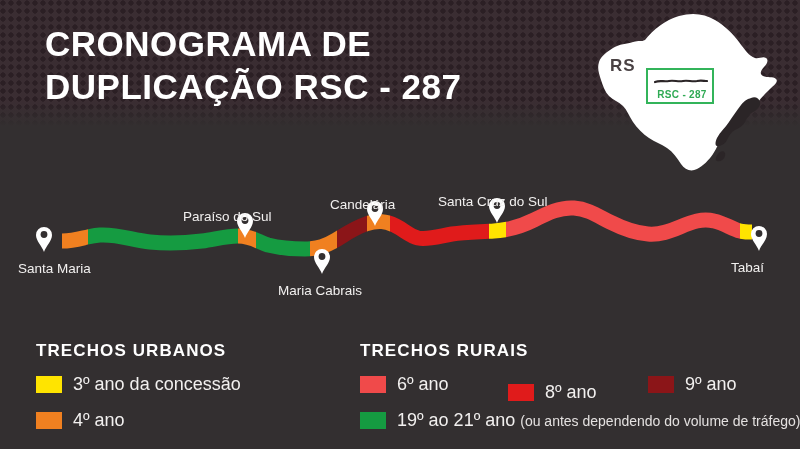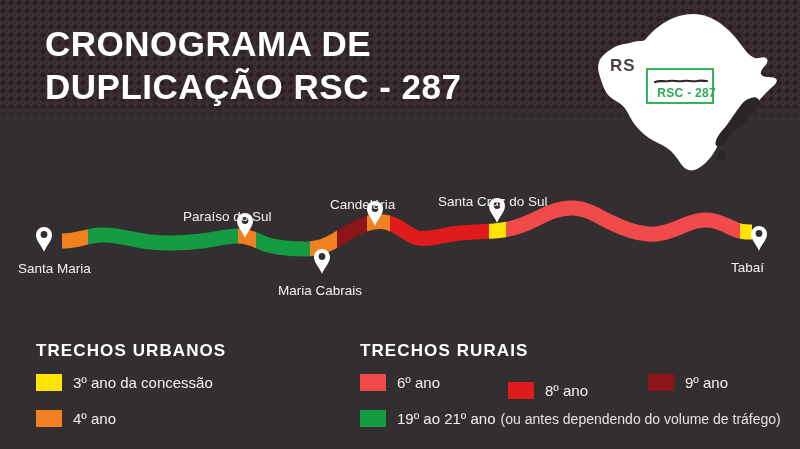--- a/index.html
+++ b/index.html
@@ -72,23 +72,23 @@
     top: 62px;
     width: 68px;
     height: 36px;
     border: 2px solid #33b45a;
     box-sizing: border-box;
   }
   #rsc-box-label {
     position: absolute;
     left: 0; bottom: 2px;
     width: 68px;
-    text-align: right;
+    text-align: center;
     color: #2faa54;
-    font-size: 12px;
+    font-size: 10px;
     font-weight: bold;
     letter-spacing: 0.3px;
   }
   #rsc-box-line {
     position: absolute;
     left: 6px;
     top: 8px;
     width: 54px;
     height: 6px;
   }
@@ -118,21 +118,21 @@
     font-size: 17px;
     font-weight: bold;
     letter-spacing: 1.1px;
     white-space: nowrap;
   }
   .legend-item { position: absolute; display: flex; align-items: center; white-space: nowrap; }
   .swatch { width: 26px; height: 17px; flex: 0 0 auto; }
   .legend-text {
     margin-left: 11px;
     color: #f2f0ef;
-    font-size: 15px;
+    font-size: 18px;
     white-space: nowrap;
   }
   .legend-note { font-size: 14px; color: #e4e1e0; margin-left: 5px; }
 </style>
 </head>
 <body>
 
 <div id="page">
 
   <div id="header">

